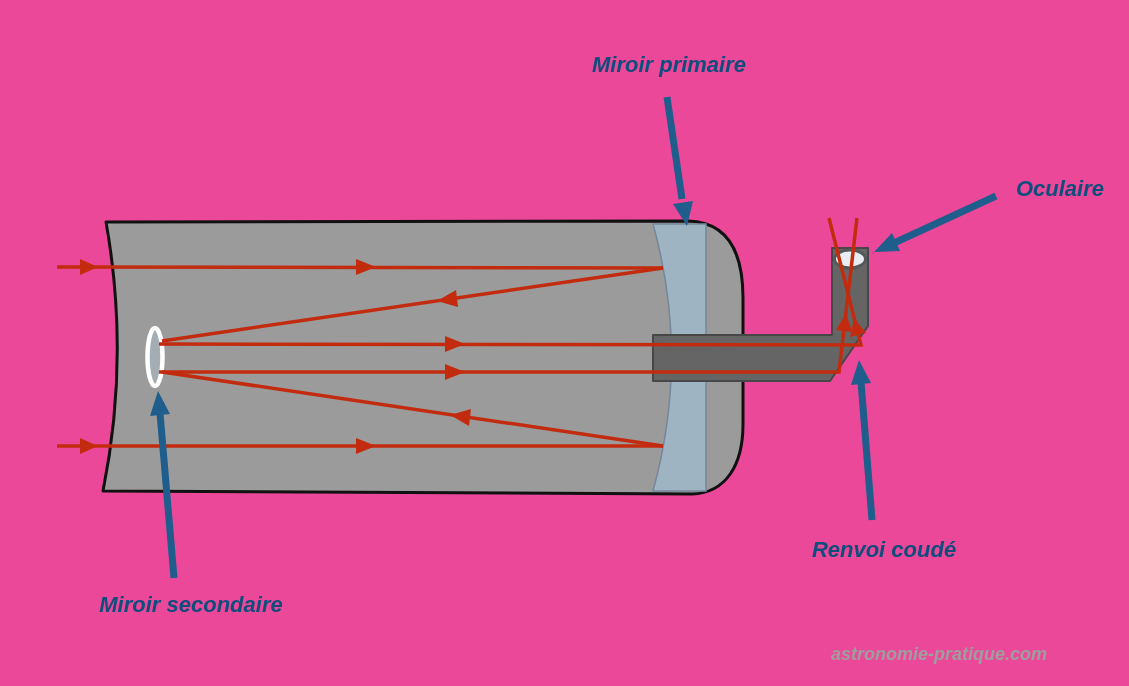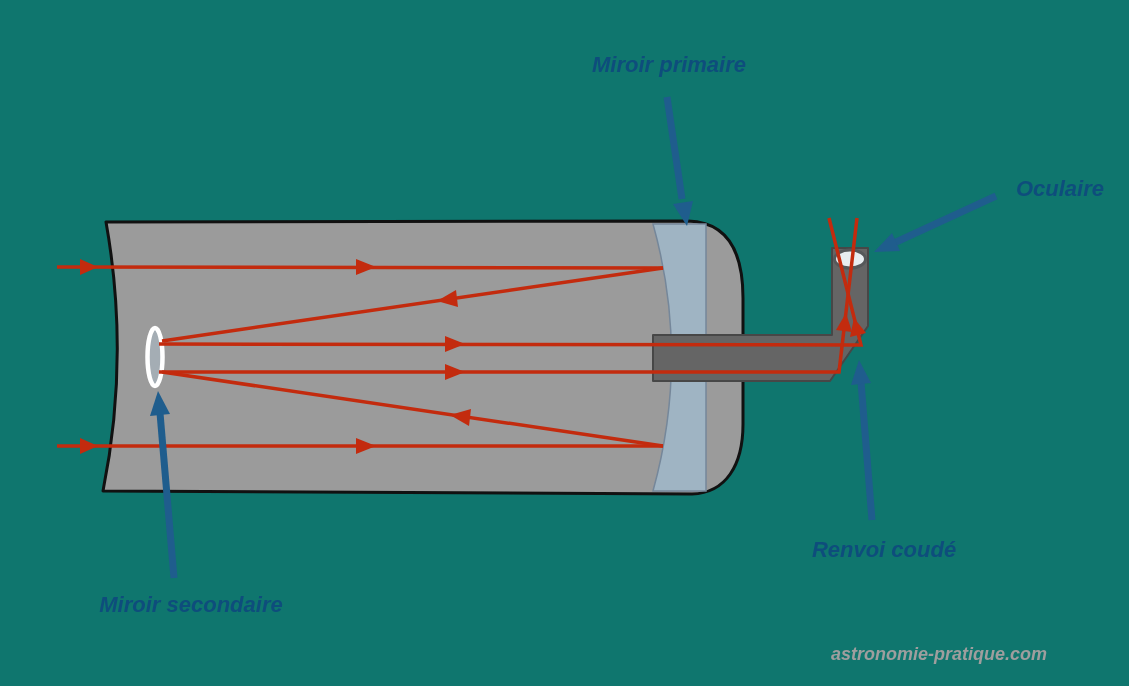--- a/index.html
+++ b/index.html
@@ -1,16 +1,16 @@
 <!DOCTYPE html>
 <html style="--ray_red: #c32b0e; --arrow_blue: #1f5d8d; --label_blue: #0e4d7c; --tube_gray: #9b9b9b; --mirror_blue: #9fb4c3; --dark_gray: #656565; --watermark_gray: #9e9e9e;"><head>
 <meta charset="utf-8">
 <style>
   html,body{margin:0;padding:0;background:#ffffff;}
-  .stage{position:relative;width:1129px;height:686px;background:#0f766e;overflow:hidden;
+  .stage{position:relative;width:1129px;height:686px;background:#ec4899;overflow:hidden;
          font-family:"Liberation Sans", sans-serif;}
   svg{display:block;}
   .tube{fill:var(--tube_gray);stroke:#111111;stroke-width:3;stroke-linejoin:round;}
   .primary{fill:var(--mirror_blue);stroke:#75879a;stroke-width:1.5;}
   .focuser{fill:var(--dark_gray);stroke:#474747;stroke-width:2;stroke-linejoin:round;}
   .eyelens{fill:#e7edf0;stroke:#55585a;stroke-width:3;}
   .secondary{fill:#a4adb4;stroke:#ffffff;stroke-width:4.5;}
   .ray{stroke:var(--ray_red);stroke-width:3.5;fill:none;}
   .rayhead{fill:var(--ray_red);stroke:none;}
   .bluearrow{stroke:var(--arrow_blue);stroke-width:7;fill:none;}

